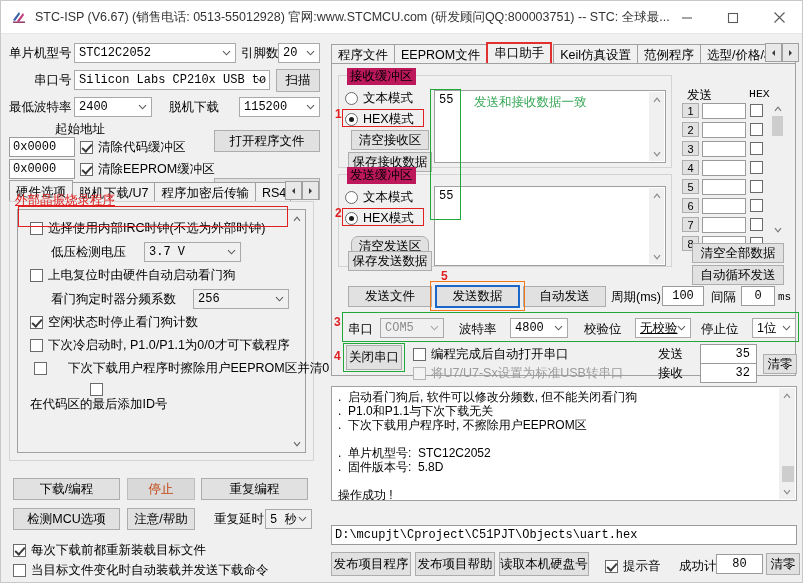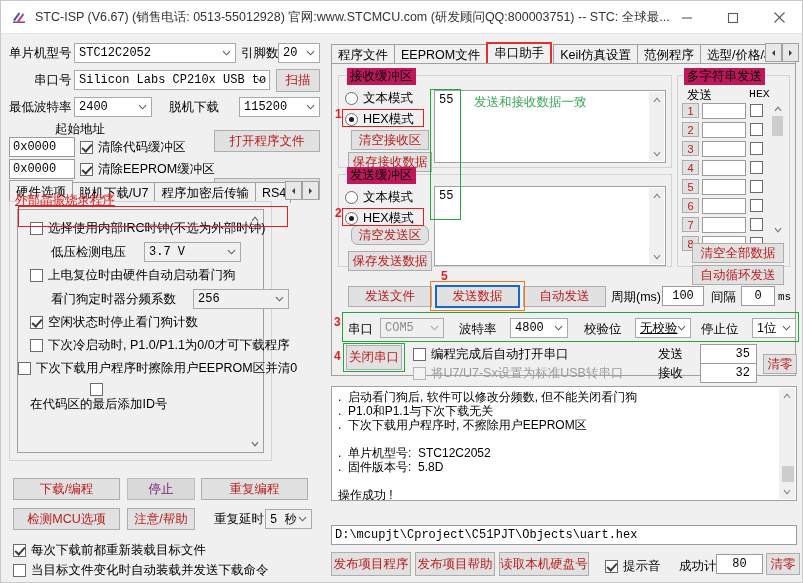--- a/index.html
+++ b/index.html
@@ -65,24 +65,24 @@
     height:20px; border:1px solid #9b9b9b; background:#fff;
     font-family:"Liberation Mono", monospace; font-size:12px;
     display:flex; align-items:center; padding-left:3px; color:#000;
     overflow:hidden; white-space:nowrap;
   }
   .tbox.ralign { justify-content:flex-end; padding-right:6px; }
 
   .btn {
     border:1px solid #adadad; background:#e1e1e1;
     display:flex; align-items:center; justify-content:center;
-    font-size:12.5px; color:#b91c1c; white-space:nowrap; cursor:default;
+    font-size:12.5px; color:#000000; white-space:nowrap; cursor:default;
     font-family:"Liberation Sans", sans-serif;
   }
-  .btn.dis { color:#701a75; background:#d9d9d9; border-color:#bdbdbd; }
+  .btn.dis { color:#c2410c; background:#d9d9d9; border-color:#bdbdbd; }
   .btn.hl-blue { border:2px solid #1a66c9; }
 
   .cb { display:flex; align-items:center; white-space:nowrap; }
   .cbbox {
     width:13px; height:13px; border:1px solid #6b6b6b; background:#fff;
     margin-right:5px; flex:0 0 auto; position:relative;
   }
   .cbbox.dis { border-color:#b5b5b5; background:#f3f3f3; }
   .cbbox.chk::after {
     content:""; position:absolute; left:3px; top:0px;
@@ -257,21 +257,21 @@
           <path d="M5 1 L2 4 L5 7 Z" fill="#3a3a3a"></path>
         </svg>
     </div>
     <div class="spin">
       <svg width="7" height="8" viewBox="0 0 7 8">
           <path d="M2 1 L5 4 L2 7 Z" fill="#3a3a3a"></path>
         </svg>
     </div>
   </div>
 
-  <div class="panel" style="left:8px; top:200px; width:263px; height:260px; background:#f0f0f0;">
+  <div class="panel" style="left:8px; top:200px; width:305px; height:260px; background:#f0f0f0;">
     <div style="position:absolute; left:7px; top:7px; right:7px; bottom:7px; border:1px solid #a0a0a0; background:#f0f0f0;">
 
       <div class="scrollbar-v">
         <div class="sb-arrow">
           <svg width="8" height="6" viewBox="0 0 8 6">
               <path d="M1 4.8 L4 1.2 L7 4.8" stroke="#6a6a6a" stroke-width="1.2" fill="none"></path>
             </svg>
         </div>
         <div class="sb-arrow">
           <svg width="8" height="6" viewBox="0 0 8 6">
@@ -311,21 +311,21 @@
       </div>
 
       <div class="cb" style="position:absolute; left:12px; top:104px;">
         <span class="cbbox chk"></span>
         <span class="lbl">空闲状态时停止看门狗计数</span>
       </div>
       <div class="cb" style="position:absolute; left:12px; top:127px;">
         <span class="cbbox"></span>
         <span class="lbl">下次冷启动时, P1.0/P1.1为0/0才可下载程序</span>
       </div>
-      <div class="cb" style="position:absolute; left:0; top:150px;">
+      <div class="cb" style="position:absolute; left:16px; top:150px;gap:16px;">
         <span class="cbbox"></span>
         <span class="lbl">下次下载用户程序时擦除用户EEPROM区并清0</span>
       </div>
       <div class="cb" style="position:absolute; left:12px; top:173px;flex-direction:column;">
         <span class="cbbox"></span>
         <span class="lbl">在代码区的最后添加ID号</span>
       </div>
     </div>
   </div>
 
@@ -415,21 +415,21 @@
     <span class="gtitle">发送缓冲区</span>
   </div>
   <div class="rb" style="position:absolute; left:344px; top:188px;">
     <span class="rbo"></span>
     <span class="lbl">文本模式</span>
   </div>
   <div class="rb" style="position:absolute; left:344px; top:209px;">
     <span class="rbo sel"></span>
     <span class="lbl">HEX模式</span>
   </div>
-  <div class="btn" style="position:absolute; left:350px; top:224px; width:78px; height:20px;border-radius:7px;">清空发送区</div>
+  <div class="btn" style="position:absolute; left:350px; top:235px; width:78px; height:20px;border-radius:7px;">清空发送区</div>
   <div class="btn" style="position:absolute; left:347px; top:250px; width:84px; height:20px;">保存发送数据</div>
 
   <div class="txtarea" style="left:433px; top:185px; width:232px; height:80px;">
     <span class="mono" style="position:absolute; left:4px; top:2px; font-size:12px;">55</span>
     <div class="scrollbar-v">
       <div class="sb-arrow">
         <svg width="8" height="6" viewBox="0 0 8 6">
             <path d="M1 4.8 L4 1.2 L7 4.8" stroke="#8a8a8a" stroke-width="1.2" fill="none"></path>
           </svg>
       </div>
@@ -440,23 +440,20 @@
       </div>
     </div>
   </div>
 
   <div class="btn" style="position:absolute; left:347px; top:285px; width:84px; height:21px;">发送文件</div>
   <div class="btn hl-blue" style="position:absolute; left:434px; top:284px; width:85px; height:23px;">发送数据</div>
   <div class="btn" style="position:absolute; left:522px; top:285px; width:83px; height:21px;">自动发送</div>
   <div style="position:absolute; left:610px; top:288px;" class="lbl">周期(ms)</div>
   <div class="tbox" style="position:absolute; left:661px; top:285px; width:42px; justify-content:center; padding-left:0;">100</div>
 
-  <div class="group" style="left:676px; top:74px; width:113px; height:192px;">
-    <span class="gtitle" style="left:6px;">多字符串发送</span>
-  </div>
   <div style="position:absolute; left:686px; top:86px;" class="lbl">发送</div>
   <div style="position:absolute; left:748px; top:86px; font-family:'Liberation Mono',monospace; font-size:11.5px;">HEX</div>
 
   <div style="position:absolute; left:681px; top:101px; width:88px;">
     <div style="display:flex; align-items:center; height:17px; margin-bottom:2px;">
       <span class="btn" style="width:17px; height:15px; font-size:11px;">1</span>
       <span class="tbox" style="width:44px; height:16px; margin-left:3px;"></span>
       <span class="cbbox" style="margin-left:4px; margin-right:0;"></span>
     </div>
     <div style="display:flex; align-items:center; height:17px; margin-bottom:2px;">

